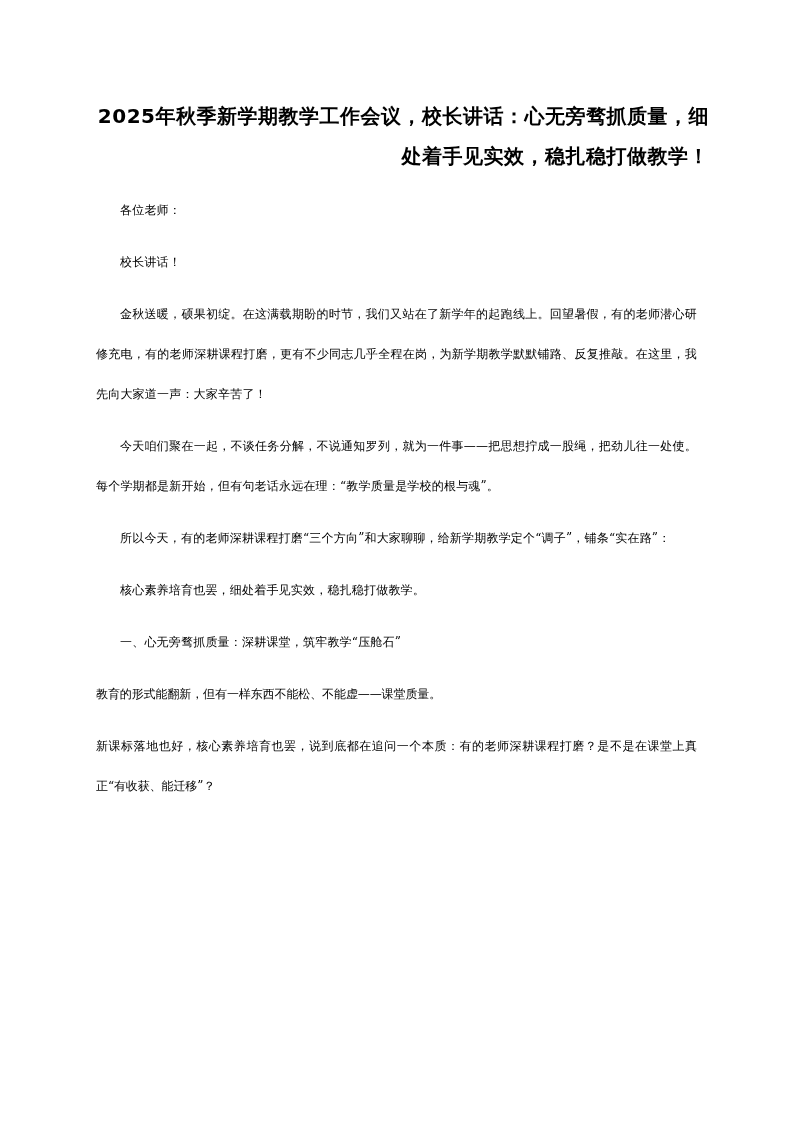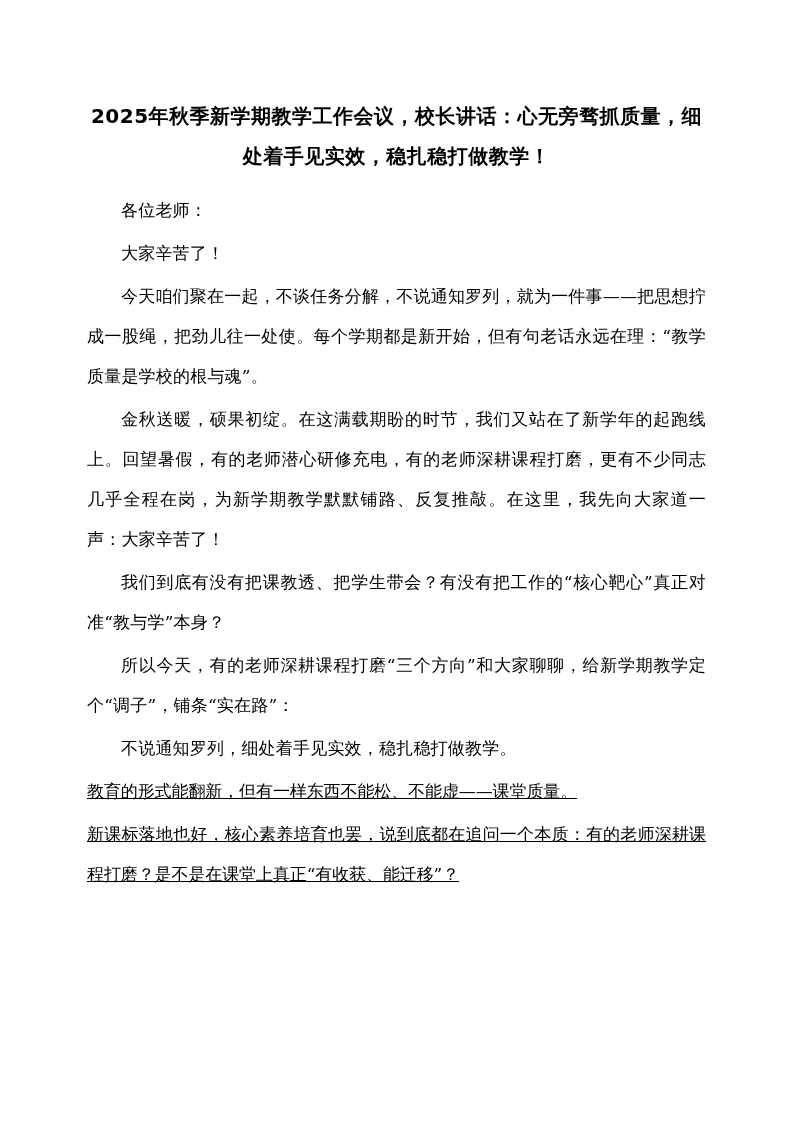--- a/index.html
+++ b/index.html
@@ -20,52 +20,51 @@
     width: 793px;
     height: 1122px;
     padding: 96px 84px 70px 84px;
     background: #ffffff;
   }
   .doc-title {
     font-family: "DejaVu Sans", "Liberation Sans", sans-serif;
     font-weight: bold;
     font-size: 20px;
     line-height: 40px;
-    text-align: center;
+    text-align: right;
     letter-spacing: 0.5px;
     margin: 0 0 14px 0;
     text-indent: 0;
   }
   .para {
-    font-size: 17px;
+    font-size: 12px;
     line-height: 40px;
-    margin: 3px;
+    margin: 12px;
     text-align: justify;
     text-justify: inter-ideograph;
     text-indent: 2em;
     letter-spacing: 0.2px;
   }
   .para.tight {
     letter-spacing: -0.1px;
   }
   .para.noindent {
     text-indent: 0;
-    text-decoration: underline;
   }
 </style>
 </head>
 <body>
 
 <div class="page">
 
   <h1 class="doc-title">2025年秋季新学期教学工作会议，校长讲话：心无旁骛抓质量，细处着手见实效，稳扎稳打做教学！</h1>
 
   <p class="para">各位老师：</p>
-  <p class="para">大家辛苦了！</p>
+  <p class="para">校长讲话！</p>
+  <p class="para">金秋送暖，硕果初绽。在这满载期盼的时节，我们又站在了新学年的起跑线上。回望暑假，有的老师潜心研修充电，有的老师深耕课程打磨，更有不少同志几乎全程在岗，为新学期教学默默铺路、反复推敲。在这里，我先向大家道一声：大家辛苦了！</p>
   <p class="para">今天咱们聚在一起，不谈任务分解，不说通知罗列，就为一件事——把思想拧成一股绳，把劲儿往一处使。每个学期都是新开始，但有句老话永远在理：“教学质量是学校的根与魂”。</p>
-  <p class="para">金秋送暖，硕果初绽。在这满载期盼的时节，我们又站在了新学年的起跑线上。回望暑假，有的老师潜心研修充电，有的老师深耕课程打磨，更有不少同志几乎全程在岗，为新学期教学默默铺路、反复推敲。在这里，我先向大家道一声：大家辛苦了！</p>
-  <p class="para">我们到底有没有把课教透、把学生带会？有没有把工作的“核心靶心”真正对准“教与学”本身？</p>
   <p class="para">所以今天，有的老师深耕课程打磨“三个方向”和大家聊聊，给新学期教学定个“调子”，铺条“实在路”：</p>
-  <p class="para">不说通知罗列，细处着手见实效，稳扎稳打做教学。</p>
+  <p class="para">核心素养培育也罢，细处着手见实效，稳扎稳打做教学。</p>
+  <p class="para">一、心无旁骛抓质量：深耕课堂，筑牢教学“压舱石”</p>
   <p class="para noindent tight">教育的形式能翻新，但有一样东西不能松、不能虚——课堂质量。</p>
   <p class="para noindent tight">新课标落地也好，核心素养培育也罢，说到底都在追问一个本质：有的老师深耕课程打磨？是不是在课堂上真正“有收获、能迁移”？</p>
 
 </div>
 
 </body></html>

